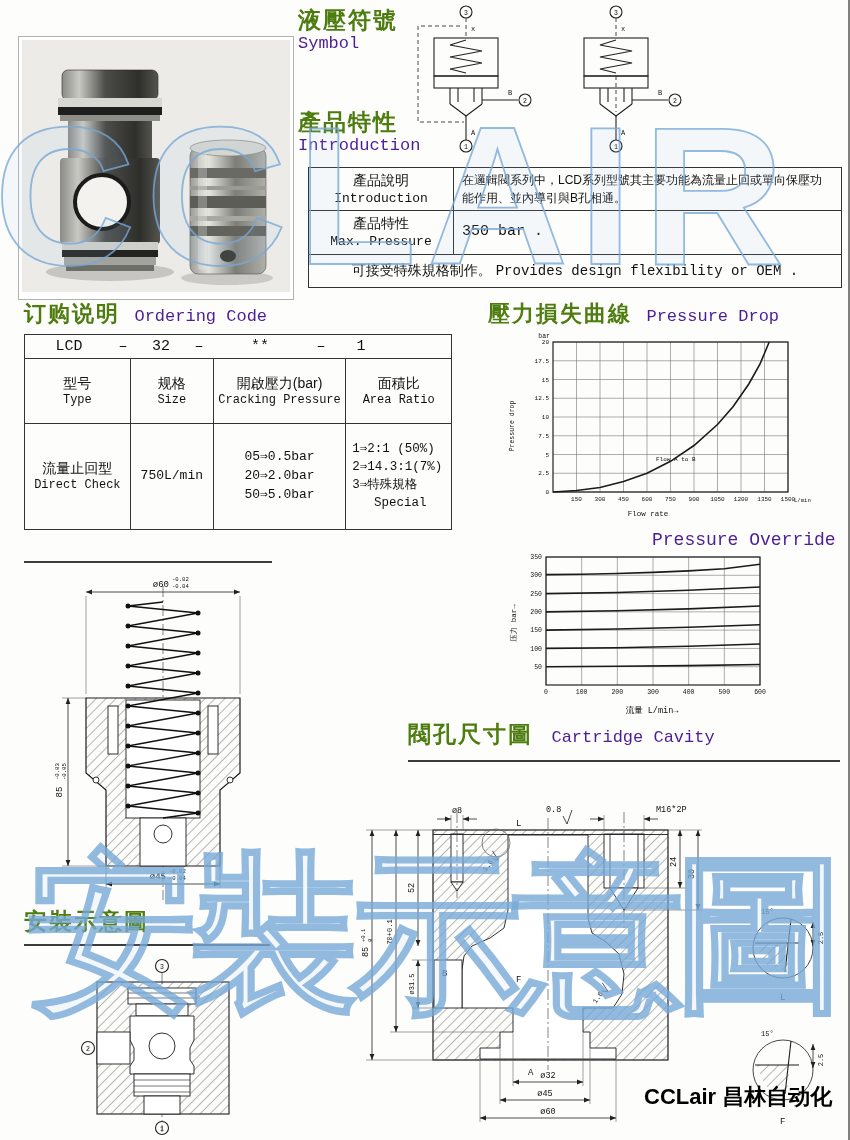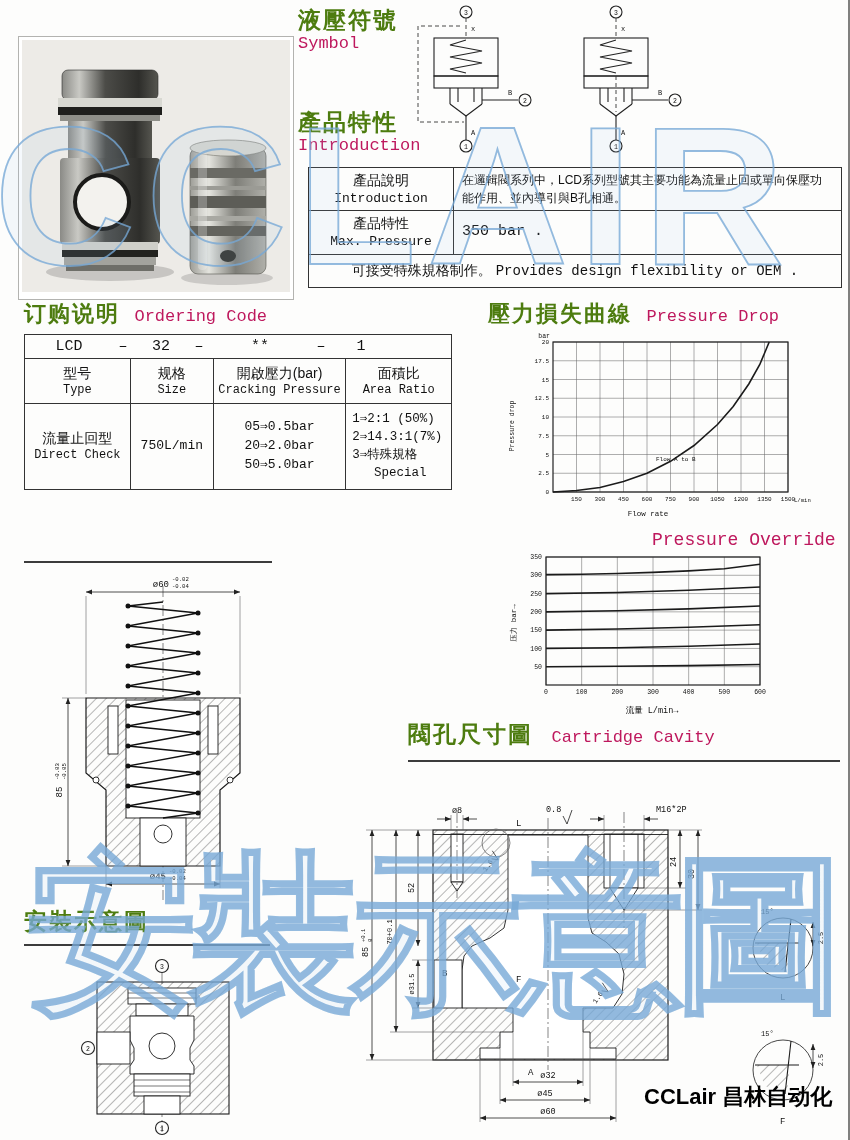--- a/index.html
+++ b/index.html
@@ -1,40 +1,40 @@
 <!DOCTYPE html>
 <html><head>
 <meta charset="utf-8">
 <style>
   html,body{margin:0;padding:0;background:#888;}
   #page{position:relative;width:850px;height:1140px;background:#fdfdfc;overflow:hidden;
         font-family:"Liberation Sans",sans-serif;color:#111;}
   .abs{position:absolute;}
   .zh-h{font-weight:bold;font-size:23px;letter-spacing:2px;color:#4d7c0f;font-family:"Liberation Sans",sans-serif;}
   .zh-h.sm{font-size:22px;}
-  .en-h{font-size:17px;font-family:"Liberation Mono",monospace;color:#be185d;}
+  .en-h{font-size:17px;font-family:"Liberation Mono",monospace;color:#4c1d95;}
   .rule{position:absolute;height:2px;background:#3c3c3c;}
   
   .wm{position:absolute;font-weight:bold;white-space:nowrap;pointer-events:none;z-index:6;
       color:rgba(160,198,234,.10);-webkit-text-stroke:1.8px rgba(118,168,214,.78);}
   #wm-top{left:-6px;top:84px;font-size:196px;letter-spacing:10px;font-family:"Liberation Sans",sans-serif;}
   #wm-bottom{left:26px;top:820px;font-size:172px;letter-spacing:-10px;}
   .edge{position:absolute;right:0;top:0;width:2px;height:100%;background:#4a4a4a;opacity:.7;z-index:7;}
   
   table{border-collapse:collapse;}
   #intro-table{width:534px;font-size:14px;}
   #intro-table td{border:1.6px solid #333;padding:3px 8px;vertical-align:middle;}
   #intro-table .lbl{width:128px;text-align:center;line-height:1.35;}
   #intro-table .lbl .en{font-family:"Liberation Mono",monospace;font-size:13px;}
   #intro-table .val{font-size:12px;line-height:1.5;}
   #intro-table .mono{font-family:"Liberation Mono",monospace;font-size:15px;}
   #intro-table .note{text-align:center;font-size:14px;padding:7px 4px;}
   #intro-table .note .en{font-family:"Liberation Mono",monospace;font-size:14px;}
   #ord-table{width:428px;font-size:14px;border-radius:17px;}
-  #ord-table td{border:1.6px solid #333;text-align:center;vertical-align:middle;padding:6px 3px;}
+  #ord-table td{border:1.6px solid #333;text-align:center;vertical-align:middle;padding:16px 3px;}
   #ord-table .code-row{display:flex;align-items:center;font-family:"Liberation Mono",monospace;font-size:15px;}
   #ord-table .code-row span{display:inline-block;text-align:center;}
   .cp0{width:88px}.cp1{width:20px}.cp2{width:56px}.cp3{width:20px}.cp4{width:102px}.cp5{width:20px}.cp6{width:60px}
   #ord-table .hzh{font-size:14px;}
   #ord-table .hen{font-family:"Liberation Mono",monospace;font-size:12px;}
   #ord-table .mono{font-family:"Liberation Mono",monospace;font-size:13px;line-height:1.45;}
   #ord-table .left{text-align:left;padding-left:6px;}
   
   svg{overflow:visible;}
   svg text{fill:#111;}

